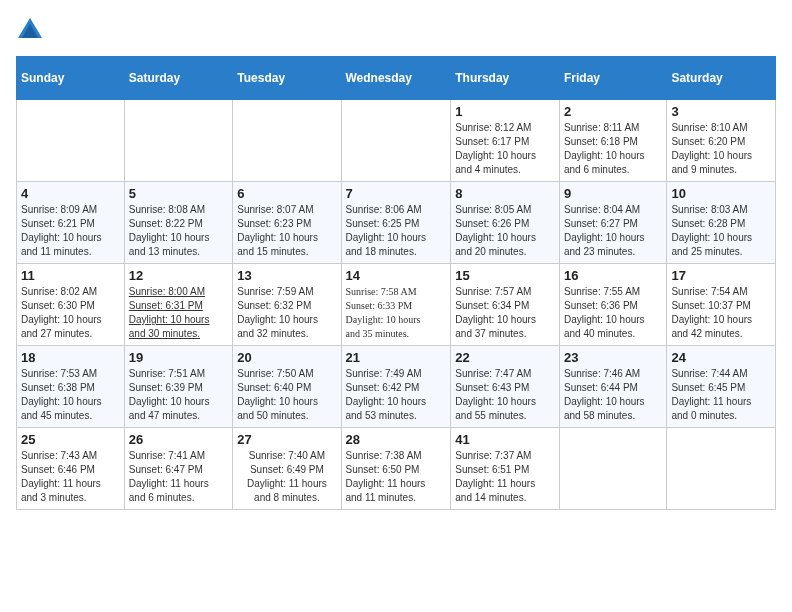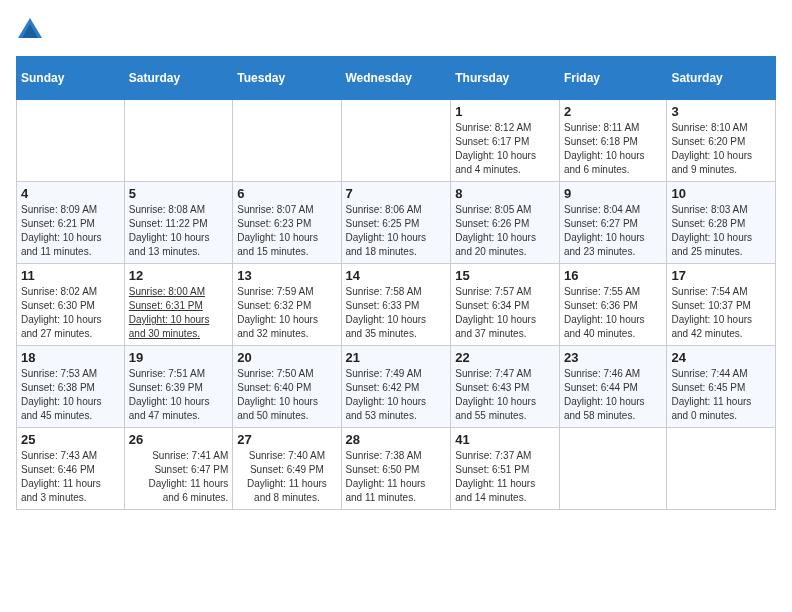--- a/index.html
+++ b/index.html
@@ -155,21 +155,21 @@
         <td>
           <div class="day-num">4</div>
           <div class="day-info" style="white-space: pre-line;">Sunrise: 8:09 AM
 Sunset: 6:21 PM
 Daylight: 10 hours
 and 11 minutes.</div>
         </td>
         <td>
           <div class="day-num">5</div>
           <div class="day-info" style="white-space: pre-line;">Sunrise: 8:08 AM
-Sunset: 11:22 PM
+Sunset: 8:22 PM
 Daylight: 10 hours
 and 13 minutes.</div>
         </td>
         <td>
           <div class="day-num">6</div>
           <div class="day-info" style="white-space: pre-line;">Sunrise: 8:07 AM
 Sunset: 6:23 PM
 Daylight: 10 hours
 and 15 minutes.</div>
         </td>
@@ -219,21 +219,21 @@
         </td>
         <td>
           <div class="day-num">13</div>
           <div class="day-info" style="white-space: pre-line;">Sunrise: 7:59 AM
 Sunset: 6:32 PM
 Daylight: 10 hours
 and 32 minutes.</div>
         </td>
         <td>
           <div class="day-num">14</div>
-          <div class="day-info" style="white-space: pre-line;">Sunrise: 7:58 AM
+          <div class="day-info" style="white-space: pre-line; font-family: Liberation Serif, serif;">Sunrise: 7:58 AM
 Sunset: 6:33 PM
 Daylight: 10 hours
 and 35 minutes.</div>
         </td>
         <td>
           <div class="day-num">15</div>
           <div class="day-info" style="white-space: pre-line;">Sunrise: 7:57 AM
 Sunset: 6:34 PM
 Daylight: 10 hours
 and 37 minutes.</div>
@@ -307,21 +307,21 @@
       <tr>
         <td>
           <div class="day-num">25</div>
           <div class="day-info" style="white-space: pre-line;">Sunrise: 7:43 AM
 Sunset: 6:46 PM
 Daylight: 11 hours
 and 3 minutes.</div>
         </td>
         <td>
           <div class="day-num">26</div>
-          <div class="day-info" style="white-space: pre-line; text-align: right;">Sunrise: 7:41 AM
+          <div class="day-info" style="white-space: pre-line;">Sunrise: 7:41 AM
 Sunset: 6:47 PM
 Daylight: 11 hours
 and 6 minutes.</div>
         </td>
         <td>
           <div class="day-num">27</div>
           <div class="day-info" style="white-space: pre-line; text-align: center;">Sunrise: 7:40 AM
 Sunset: 6:49 PM
 Daylight: 11 hours
 and 8 minutes.</div>

